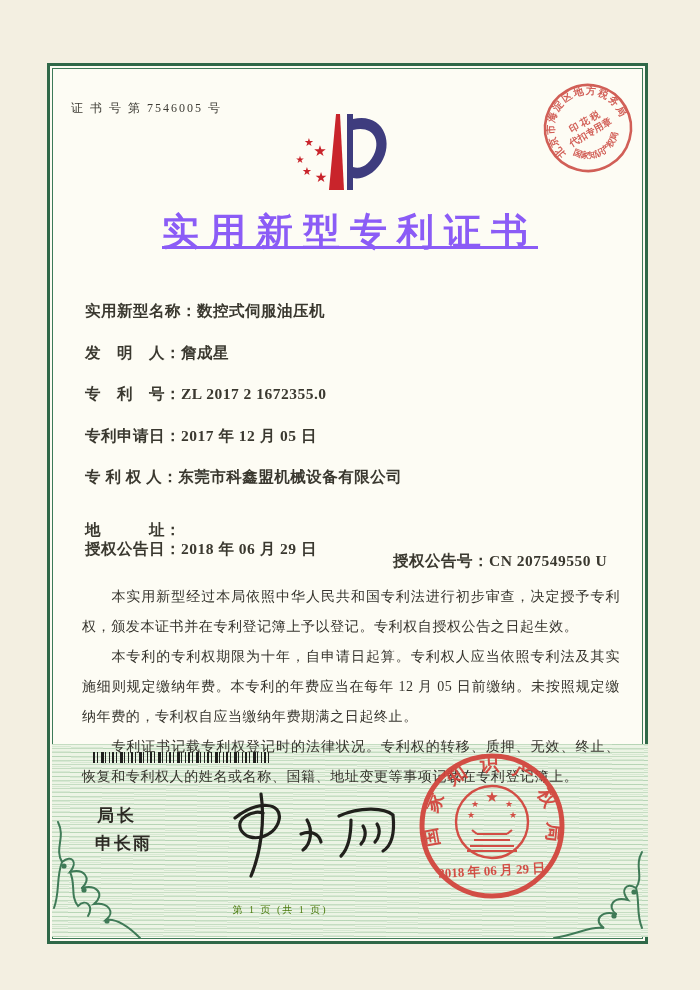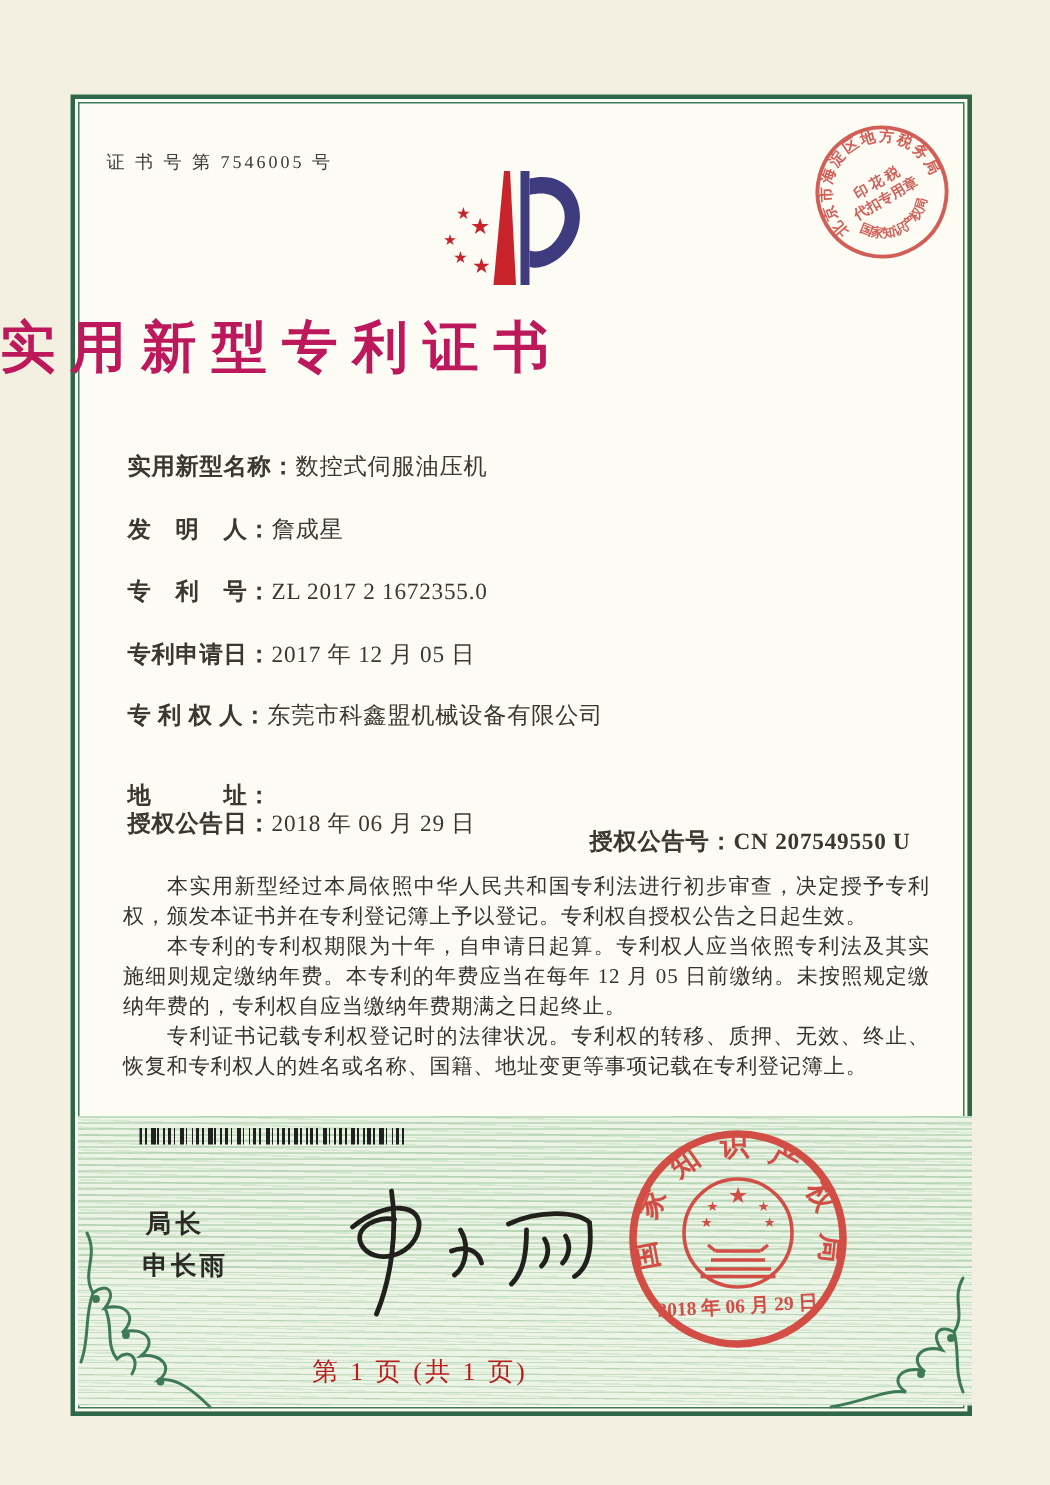--- a/index.html
+++ b/index.html
@@ -17,40 +17,40 @@
   }
   .band{
     position:absolute;left:52px;top:744px;width:596px;height:193px;z-index:2;
     background-color:#ecf4e5;
     background-image:
       repeating-linear-gradient(0deg,rgba(122,178,128,.35) 0 1px,rgba(122,178,128,0) 1px 4px),
       repeating-linear-gradient(1.8deg,rgba(122,178,128,.18) 0 1px,rgba(122,178,128,0) 1px 5px);
   }
   .certno{position:absolute;left:71px;top:100px;z-index:3;font-size:12px;letter-spacing:2px;color:#3c3a33;white-space:pre;}
   .logo{position:absolute;left:288px;top:106px;z-index:3;}
-  .title{position:absolute;left:0;top:207px;width:700px;z-index:3;
-         font-size:37px;font-weight:700;letter-spacing:10px;color:#be185d;}
+  .title{position:absolute;left:0;top:207px;width:700px;z-index:3;text-align:center;
+         font-size:37px;font-weight:700;letter-spacing:10px;color:#8b5cf6;text-decoration:underline;}
   .row{position:absolute;left:85px;z-index:3;font-size:15.5px;font-weight:600;color:#3a382f;white-space:pre;letter-spacing:.5px;}
-  .row .val{font-weight:400;}
+  .row .val{font-weight:700;}
   .addr{position:absolute;left:85px;top:508px;z-index:3;font-size:15.5px;font-weight:600;color:#3a382f;display:flex;letter-spacing:.5px;}
   .addr .lab{white-space:pre;flex:none;margin-top:12px;}
   .addr .lines{line-height:22px;white-space:pre;}
   .grant2{position:absolute;left:393px;z-index:3;font-size:15.5px;font-weight:600;color:#3a382f;white-space:pre;letter-spacing:.5px;}
   .paras{position:absolute;left:82px;top:582px;width:538px;z-index:3;}
-  .paras p{margin:0;font-size:14px;line-height:20px;letter-spacing:.6px;text-indent:2.1em;
+  .paras p{margin:0;font-size:14px;line-height:30px;letter-spacing:.6px;text-indent:2.1em;
            text-align:justify;color:#35332c;font-weight:500;}
   .barcode{position:absolute;left:93px;top:752px;width:178px;height:11px;z-index:3;
     background:repeating-linear-gradient(90deg,#20201e 0 2px,transparent 2px 4px,#20201e 4px 5px,transparent 5px 8px,#20201e 8px 11px,transparent 11px 12px,#20201e 12px 13px,transparent 13px 16px,#20201e 16px 17px,transparent 17px 19px);}
   .sig-title{position:absolute;left:97px;top:804px;z-index:3;font-size:17px;font-weight:700;letter-spacing:3px;color:#2c2a24;}
   .sig-name{position:absolute;left:95px;top:832px;z-index:3;font-size:17px;font-weight:700;letter-spacing:2px;color:#2c2a24;}
   .sig-script{position:absolute;left:205px;top:788px;z-index:4;}
   .seal{position:absolute;left:418px;top:752px;z-index:5;opacity:.93;}
   .stamp{position:absolute;left:542px;top:82px;z-index:6;transform:rotate(-30deg);opacity:.88;}
   .footer{position:absolute;left:0;top:903px;width:560px;z-index:3;text-align:center;
-          font-size:17px;letter-spacing:2px;color:#b91c1c;white-space:pre;}
+          font-size:10px;letter-spacing:2px;color:#4d7c0f;white-space:pre;}
   .orn{position:absolute;z-index:2;}
   svg text{font-family:"Liberation Serif","DejaVu Serif",serif;}
 </style>
 </head>
 <body>
 
 <div class="frame"></div>
 
 <div class="band"></div>
 

